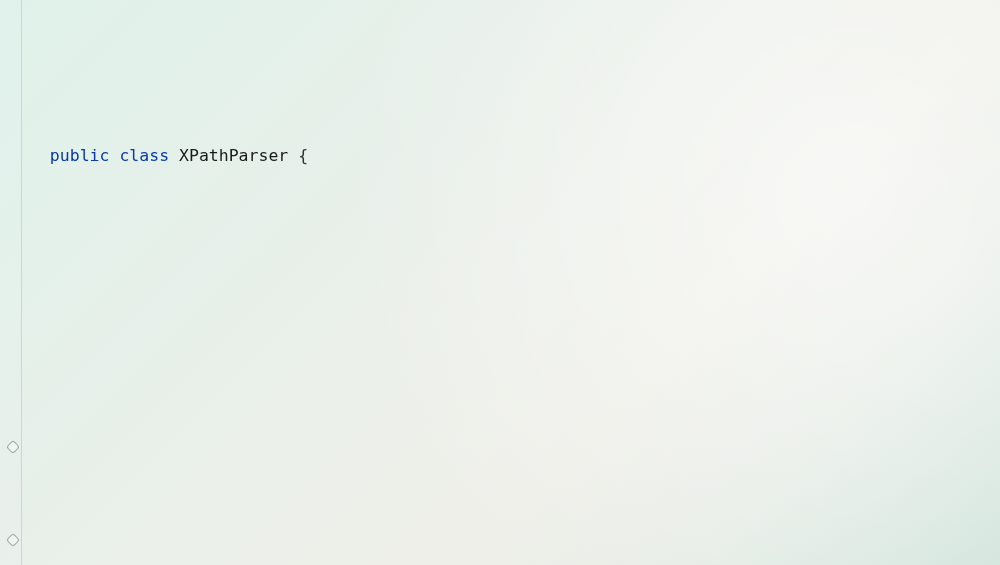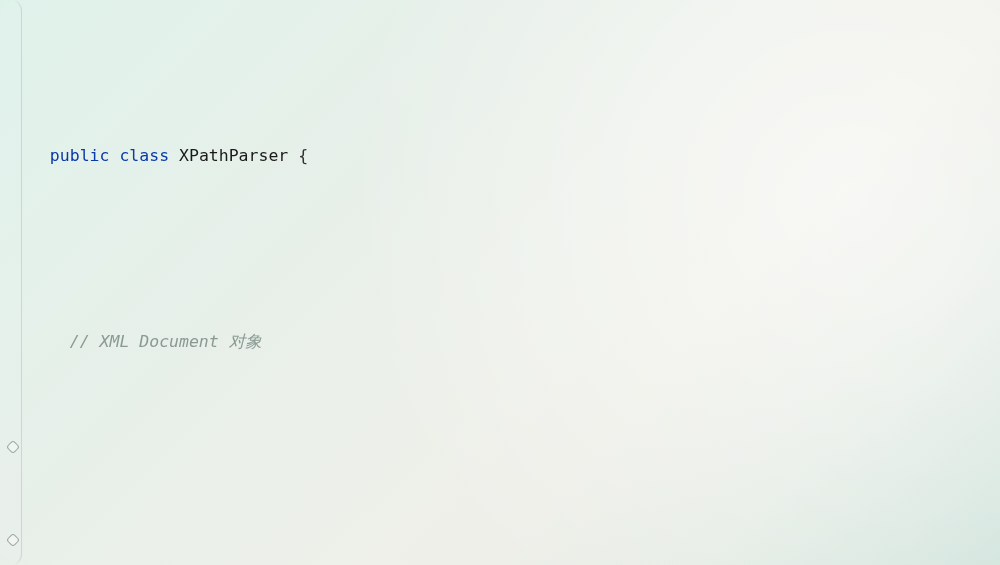--- a/index.html
+++ b/index.html
@@ -1,15 +1,15 @@
 <!DOCTYPE html>
 <html><head>
 <meta charset="utf-8">
 <style>
-  * { margin: 0; padding: 0; box-sizing: border-box; border-radius: 20px; }
+  * { margin: 0; padding: 0; box-sizing: border-box; }
   html, body { width: 1000px; height: 565px; overflow: hidden; }
   body {
     font-family: "SF Mono", "Menlo", "Consolas", "DejaVu Sans Mono", monospace;
     font-size: 16.5px;
     line-height: 31px;
     background:
       radial-gradient(circle at 85% 35%, rgba(255,255,255,0.55) 0%, rgba(255,255,255,0) 55%),
       linear-gradient(135deg,
         #dff2ea 0%,
         #e4f1ea 20%,
@@ -61,21 +61,20 @@
 <body>
 
 <div class="editor">
   <div class="gutter">
     <div class="gutter-mark" style="top:442px"></div>
     <div class="gutter-mark" style="top:535px"></div>
   </div>
 
   <span class="line indent1"><span class="kw">public</span> <span class="kw">class</span> <span class="classname">XPathParser</span><span class="punc"> {</span></span>
   <span class="line"> </span>
-  <span class="line indent2 comment">// XML Document 对象</span>
   
   
   
   
   
   
   
   
   
   

